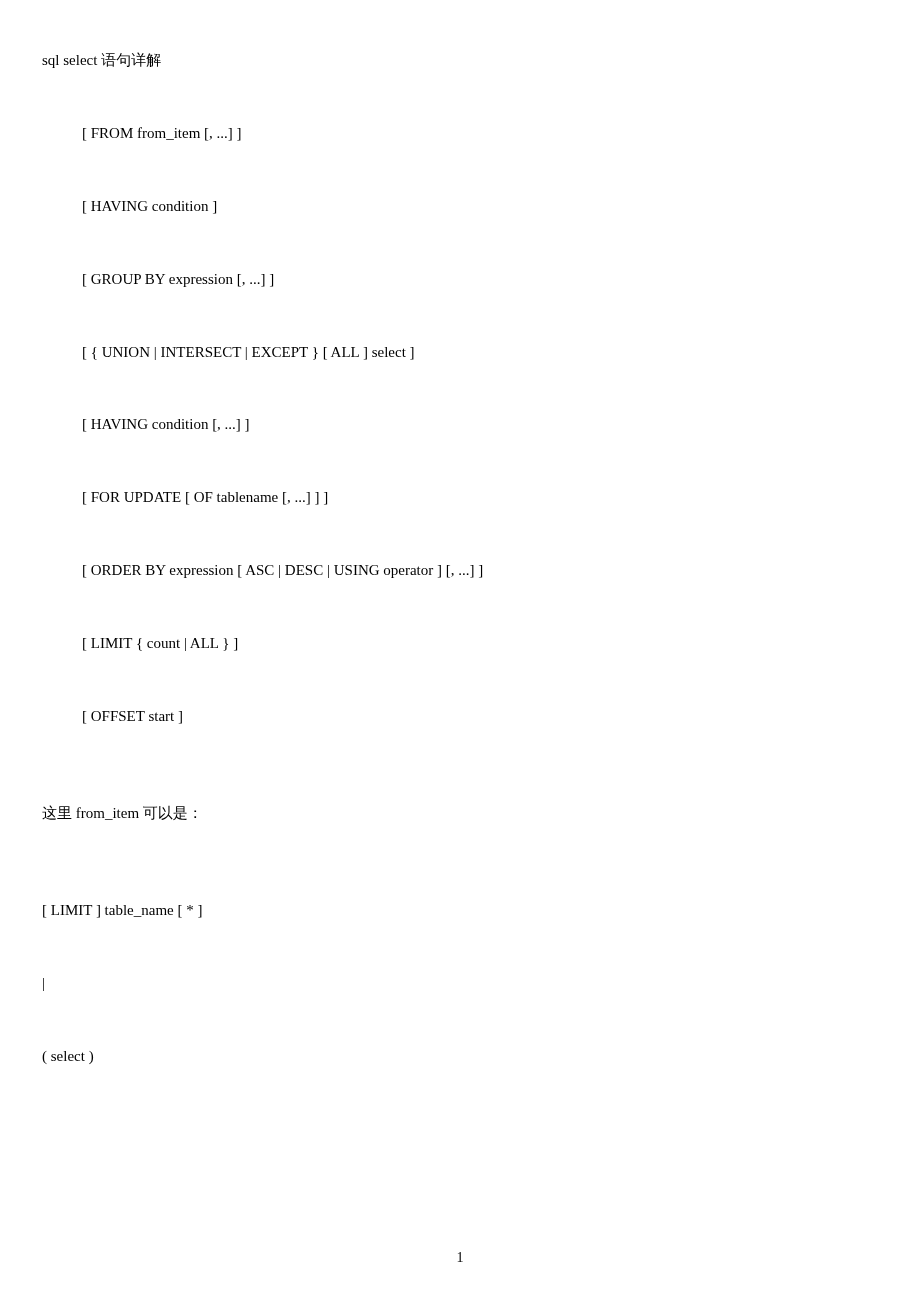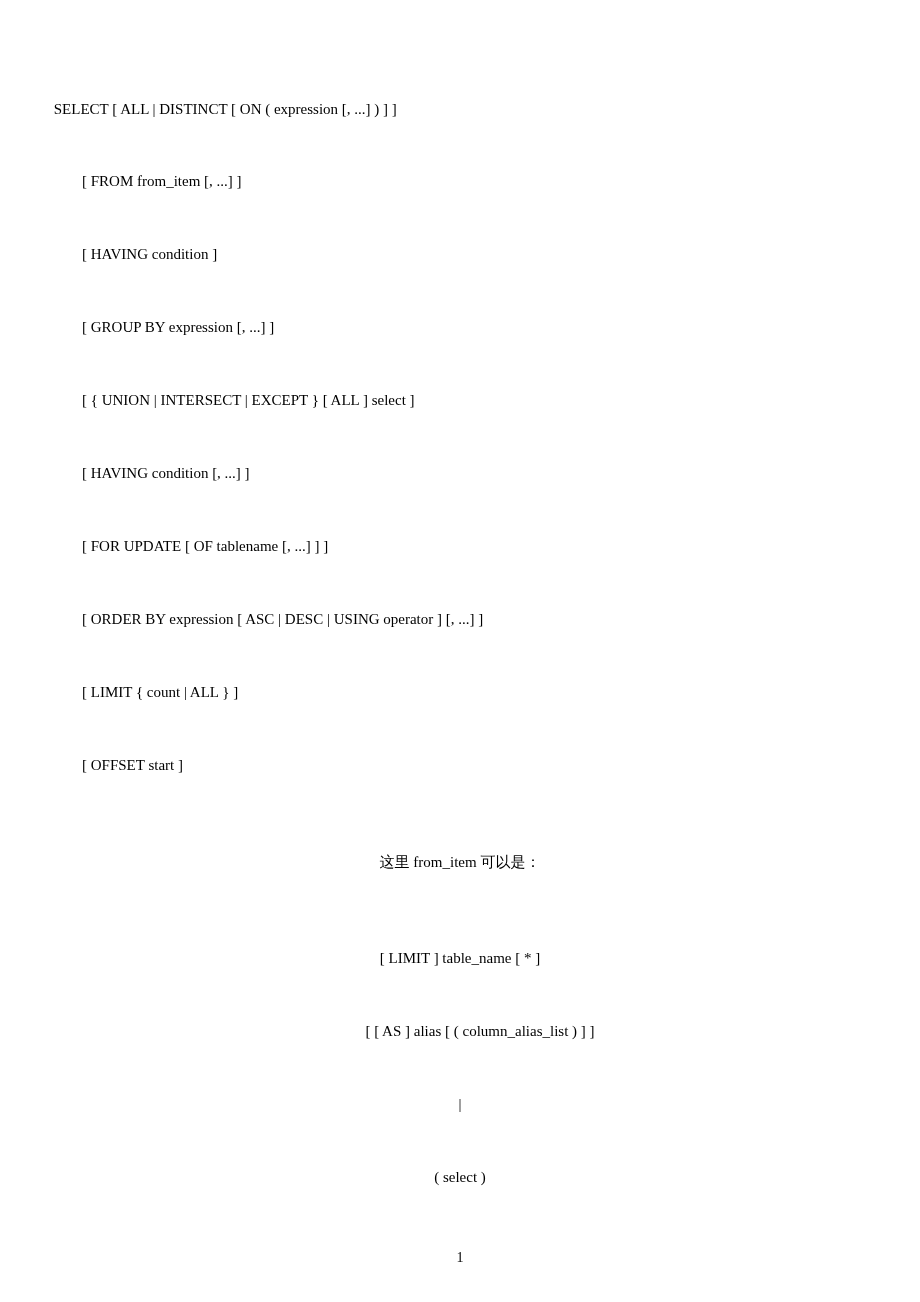--- a/index.html
+++ b/index.html
@@ -19,55 +19,53 @@
     line-height: 1.62;
   }
   .code-block {
     white-space: pre;
     font-family: "Times New Roman", serif;
   }
   .indent1 { padding-left: 8px; }
   .indent2 { padding-left: 40px; }
   .section {
     margin-top: 24px;
-    text-align: center;
   }
   .page-num {
     position: absolute;
     bottom: 36px;
     left: 0;
     width: 920px;
     text-align: center;
     font-size: 14px;
   }
 </style>
 </head>
 <body>
 
 <div class="page">
 
+  <div>sql select 语句详解</div>
 
   <div class="code-block">
-    <div class="indent1"> SELECT [ ALL | DISTINCT [ ON ( expression [, ...] ) ] ]</div>
     <div class="indent2">[ FROM from_item [, ...] ]</div>
     <div class="indent2">[ HAVING condition ]</div>
     <div class="indent2">[ GROUP BY expression [, ...] ]</div>
     <div class="indent2">[ { UNION | INTERSECT | EXCEPT } [ ALL ] select ]</div>
     <div class="indent2">[ HAVING condition [, ...] ]</div>
     <div class="indent2">[ FOR UPDATE [ OF tablename [, ...] ] ]</div>
     <div class="indent2">[ ORDER BY expression [ ASC | DESC | USING operator ] [, ...] ]</div>
     <div class="indent2">[ LIMIT { count | ALL } ]</div>
     <div class="indent2">[ OFFSET start ]</div>
   </div>
 
   <div class="section">这里  from_item  可以是：</div>
 
   <div class="code-block section">
     <div>[ LIMIT ] table_name [ * ]</div>
-    <div class="indent2">[ [ AS ] alias [ ( column_alias_list ) ] ]</div>
     <div>|</div>
     <div>( select )</div>
     
     
     
     
     
   </div>
 
 </div>

